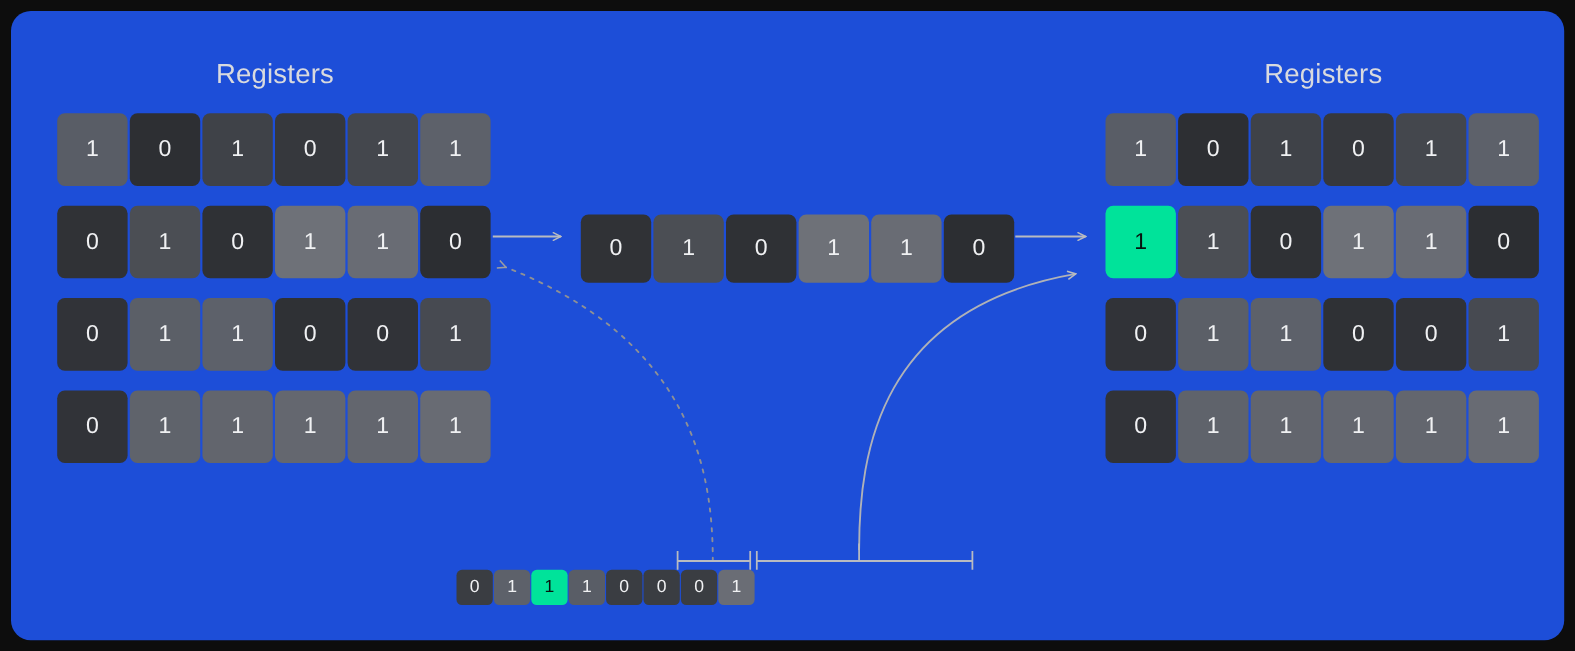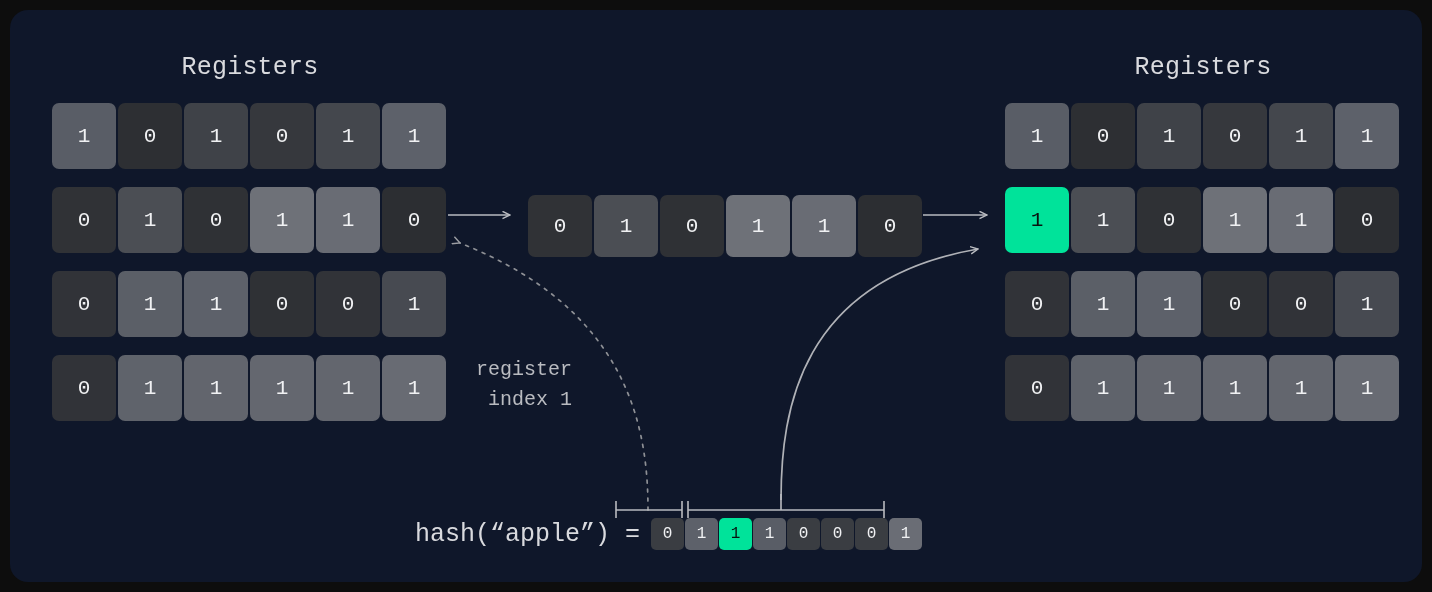--- a/index.html
+++ b/index.html
@@ -7,24 +7,23 @@
   html, body {
     width: 1432px; height: 592px;
     background: #0d0d0d;
     font-family: "Liberation Sans", sans-serif;
     overflow: hidden;
   }
   #panel {
     position: absolute;
     left: 10px; top: 10px;
     width: 1412px; height: 572px;
-    background: #0f172a;
+    background: #1d4ed8;
     border-radius: 18px;
     overflow: hidden;
-    font-family: Liberation Mono, monospace;
   }
 
   
   .reg-title {
     position: absolute;
     font-size: 25px;
     color: #d9dade;
     letter-spacing: 0.2px;
     white-space: nowrap;
     text-align: center;
@@ -211,26 +210,23 @@
       <line x1="672" y1="491" x2="672" y2="508"></line>
 
       <line x1="678" y1="491" x2="678" y2="508"></line>
       <line x1="678" y1="500" x2="874" y2="500"></line>
       <line x1="874" y1="491" x2="874" y2="508"></line>
 
       <line x1="771" y1="484" x2="771" y2="500"></line>
     </g>
   </svg>
 
-  <div class="curve-label" id="label-register">register
-index 1</div>
 
 
   <div id="hash-line">
-    <span id="hash-label">hash(“apple”) =</span>
     <span id="hash-bits">
         <span class="bit" style="background: rgb(58, 61, 66);">0</span>
         <span class="bit" style="background: rgb(93, 97, 106);">1</span>
         <span class="bit hl" style="background: rgb(0, 227, 154);">1</span>
         <span class="bit" style="background: rgb(89, 93, 102);">1</span>
         <span class="bit" style="background: rgb(58, 61, 66);">0</span>
         <span class="bit" style="background: rgb(58, 61, 66);">0</span>
         <span class="bit" style="background: rgb(58, 61, 66);">0</span>
         <span class="bit" style="background: rgb(106, 109, 117);">1</span>
       </span>

